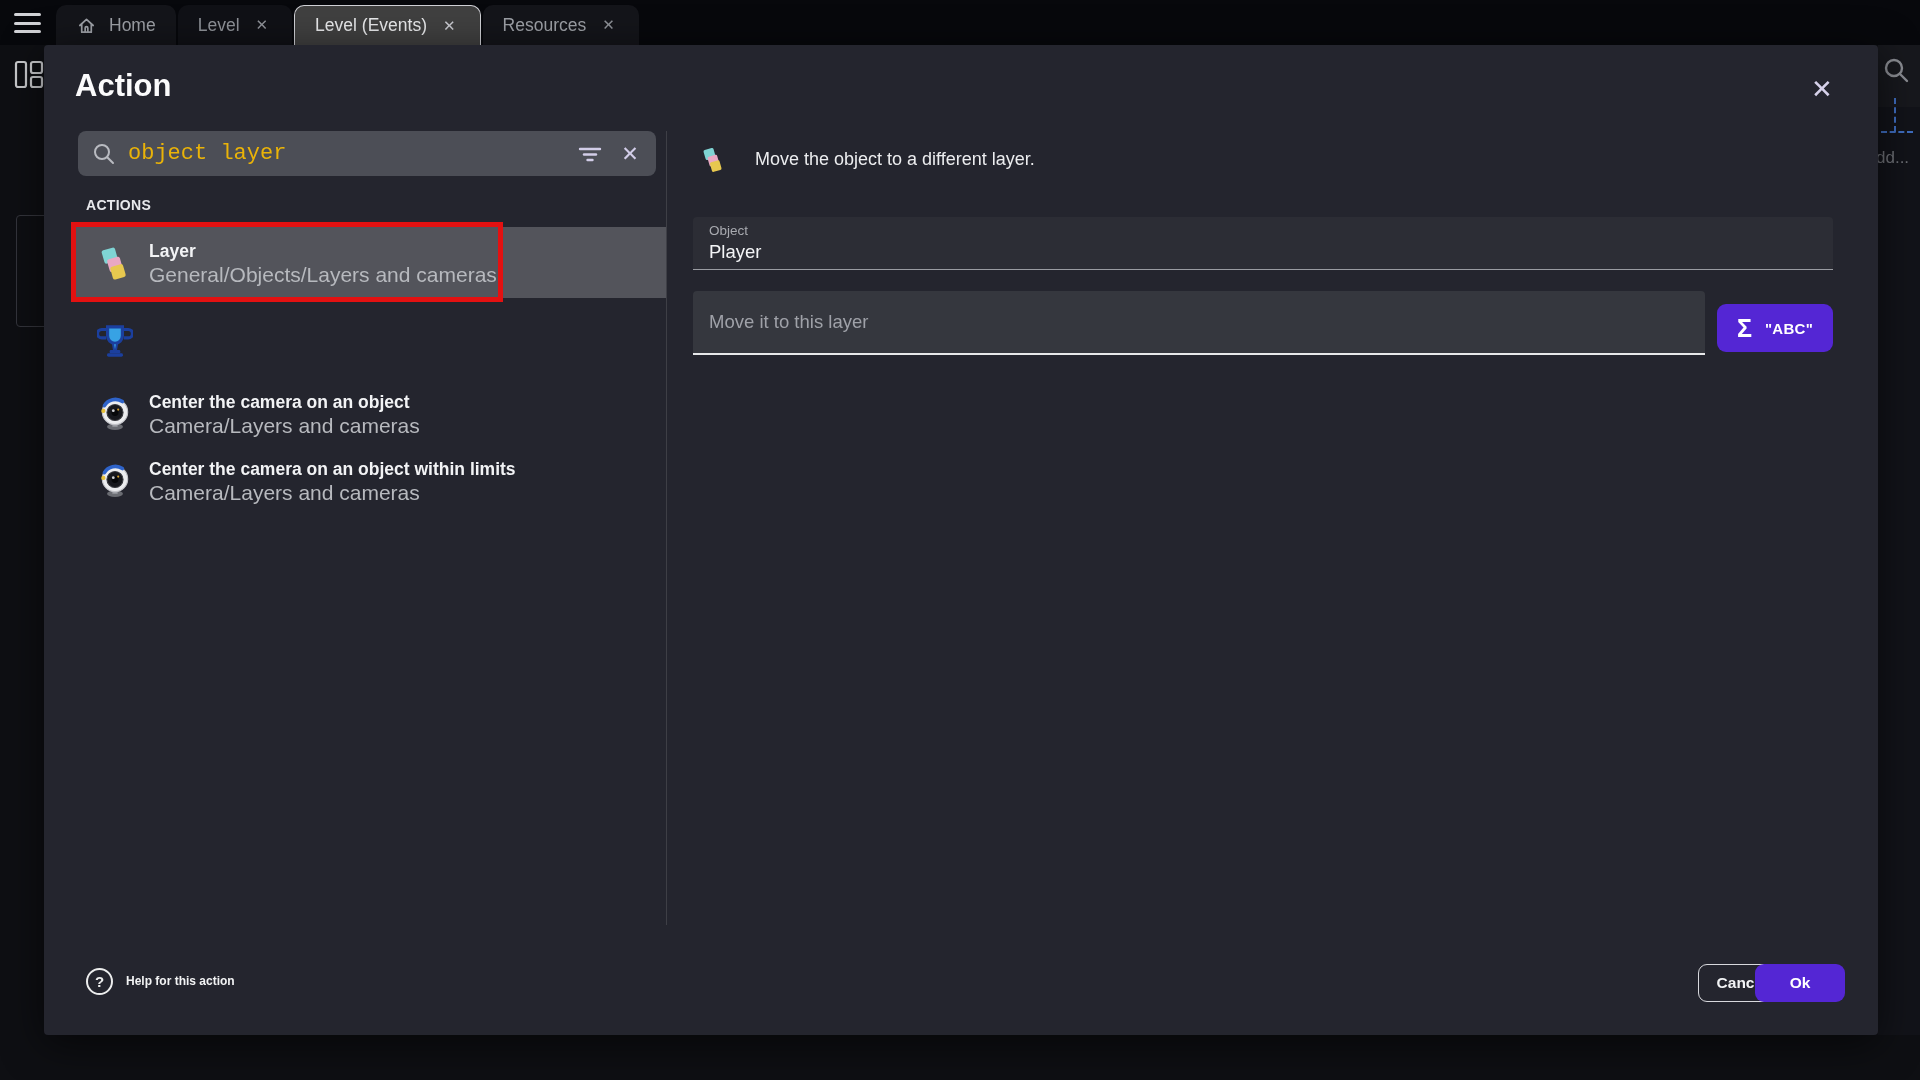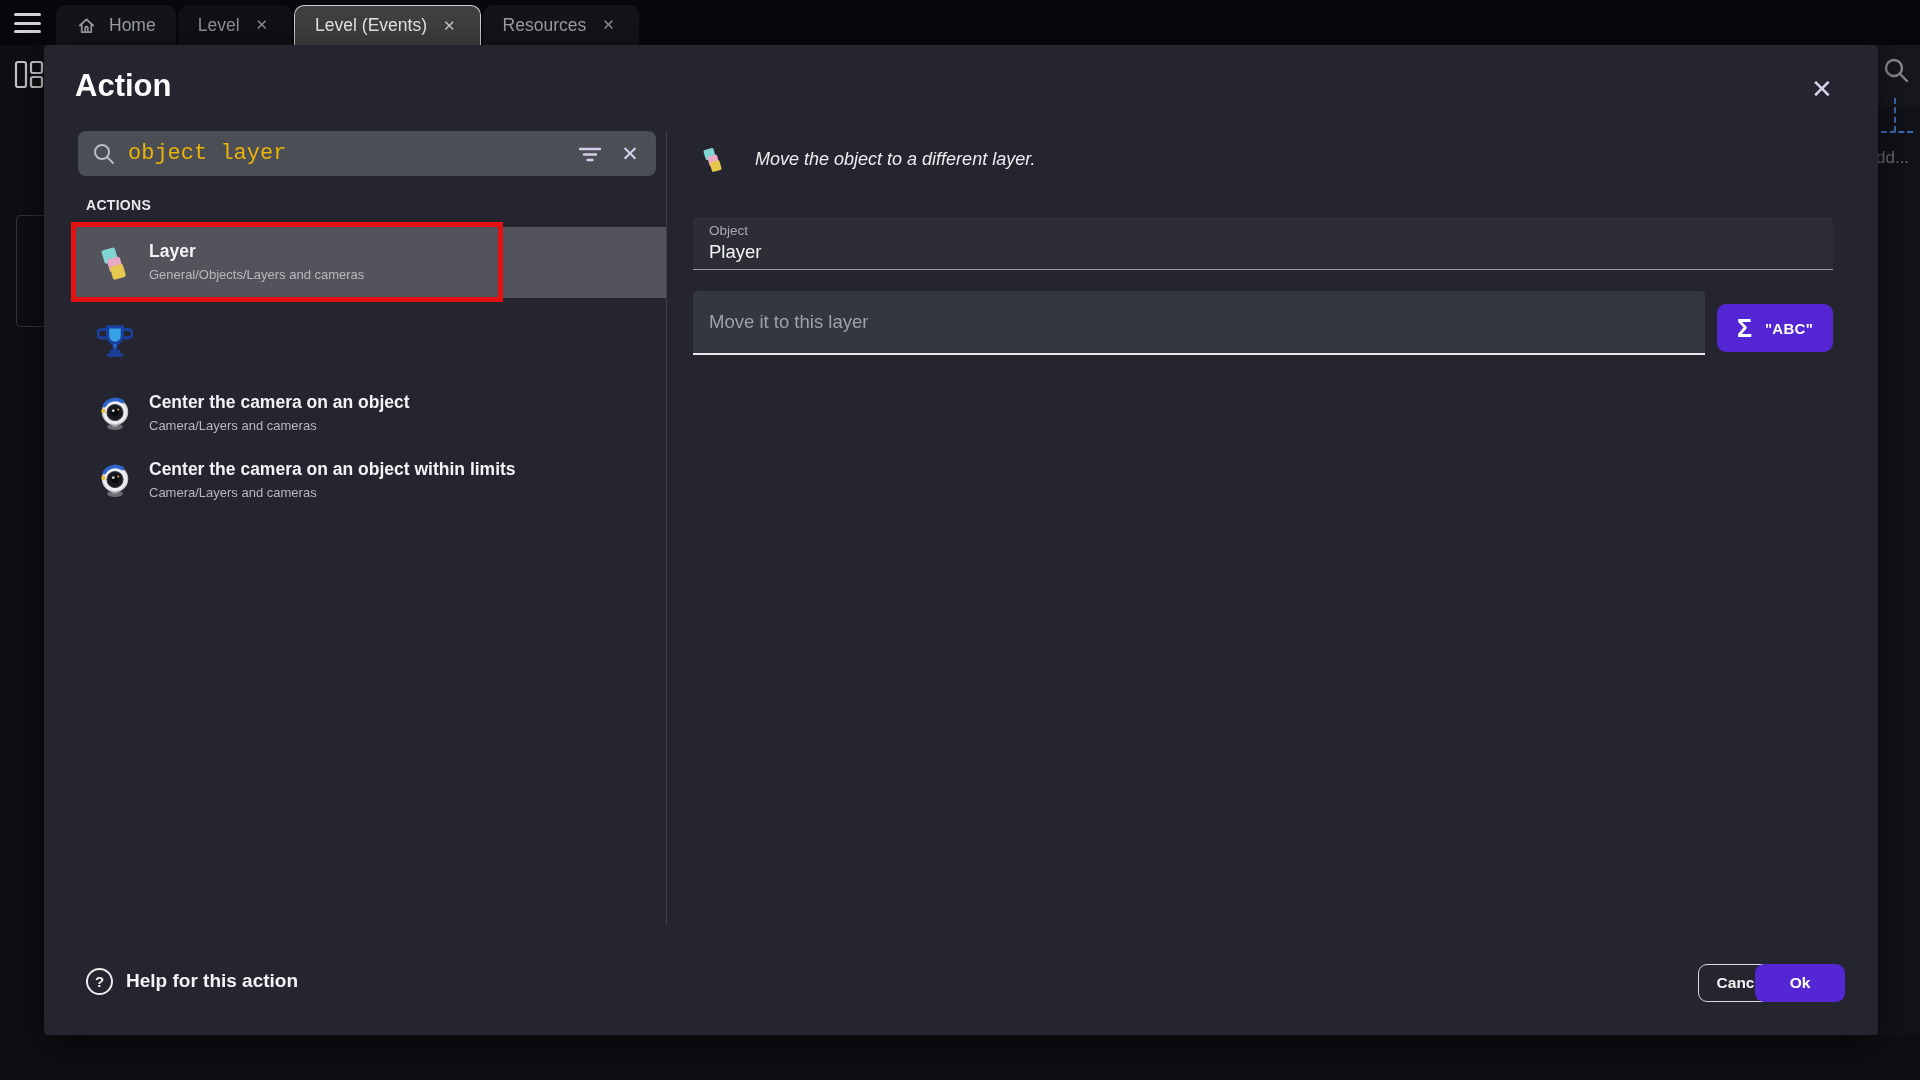--- a/index.html
+++ b/index.html
@@ -38,42 +38,42 @@
   .icon-btn { width:40px; height:40px; display:flex; align-items:center; justify-content:center; background:none; border:none; cursor:pointer; }
   .clear-x { font-size:21px; color:#d2cde8; }
 
   .section-header { position:absolute; left:42px; top:152px; font-size:14px; font-weight:700; letter-spacing:.3px; color:#e8e9ec; }
 
   
   .item { position:absolute; left:31px; width:591px; height:66px; display:flex; align-items:center; padding-left:22px; gap:16px; cursor:pointer; }
   .item.selected { height:71px; background:#53545b; }
   .item .txt { display:flex; flex-direction:column; gap:2px; }
   .item .ttl { font-size:17.5px; font-weight:600; color:#f2f3f5; line-height:22px; }
-  .item .pth { font-size:13px; color:#b7b9be; line-height:21px; }
+  .item .pth { font-size:21px; color:#b7b9be; line-height:21px; }
   .annotation { position:absolute; left:27px; top:177px; width:432px; height:80px; border:5px solid #e31111; z-index:5; pointer-events:none; }
 
   .divider { position:absolute; left:622px; top:86px; width:1px; height:794px; background:#3e3f46; }
 
   
   .desc-row { position:absolute; left:656px; top:101px; display:flex; align-items:center; gap:28px; }
-  .desc-row .dtext { font-size:18px; color:#ecedef;font-style:italic; }
+  .desc-row .dtext { font-size:18px; color:#ecedef; }
   .object-field { position:absolute; left:649px; top:172px; width:1140px; height:53px; background:#2c2d35; border-bottom:1px solid #9a9ca2; border-radius:4px 4px 0 0; cursor:text; }
   .object-field .flabel { position:absolute; left:16px; top:6px; font-size:13.5px; color:#a8aab0; }
   .object-field .fvalue { position:absolute; left:16px; top:24px; font-size:18.5px; color:#f4f5f7; }
   .layer-field { position:absolute; left:649px; top:246px; width:1012px; height:64px; background:#35373e; border-bottom:2px solid #e7e8ea; border-radius:4px 4px 0 0; }
   .layer-field input { width:100%; height:100%; background:transparent; border:none; outline:none; padding:0 16px; font-size:18.5px; color:#f0f1f3; font-family:inherit; }
   .layer-field input::placeholder { color:#9fa1a8; opacity:1; }
   .expr-btn { position:absolute; left:1673px; top:259px; width:116px; height:48px; background:#5426d4; border:none; border-radius:9px; color:#fff; display:flex; align-items:center; justify-content:center; gap:13px; cursor:pointer; }
   .expr-btn .sigma { font-size:25px; font-weight:700; line-height:1; }
   .expr-btn .abc { font-size:15px; font-weight:700; letter-spacing:.3px; }
 
   
   .help-row { position:absolute; left:42px; top:921px; height:30px; display:flex; align-items:center; gap:13px; cursor:pointer; background:none; border:none; }
   .help-circle { width:27px; height:27px; border:2.5px solid #eceded; border-radius:50%; display:flex; align-items:center; justify-content:center; font-size:15px; font-weight:700; color:#eceded; }
-  .help-label { font-size:19px; font-weight:700; color:#f2f3f4; }
+  .help-label { font-size:12px; font-weight:700; color:#f2f3f4; }
   .btn { position:absolute; top:919px; height:38px; border-radius:9px; font-family:inherit; font-size:15.5px; font-weight:700; cursor:pointer; display:flex; align-items:center; justify-content:center; }
   .cancel-btn { left:1613px; width:88px; background:transparent; border:1px solid #d8d9dd; color:#f2f3f5;margin-left:41px; }
   .ok-btn { left:1711px; width:90px; background:#5426d4; border:none; color:#ffffff; }
 </style>
 </head>
 <body>
 
 <div class="screen">
 
   <svg class="bgel" style="left:14px; top:60px;" width="30" height="30" viewBox="0 0 30 30">

